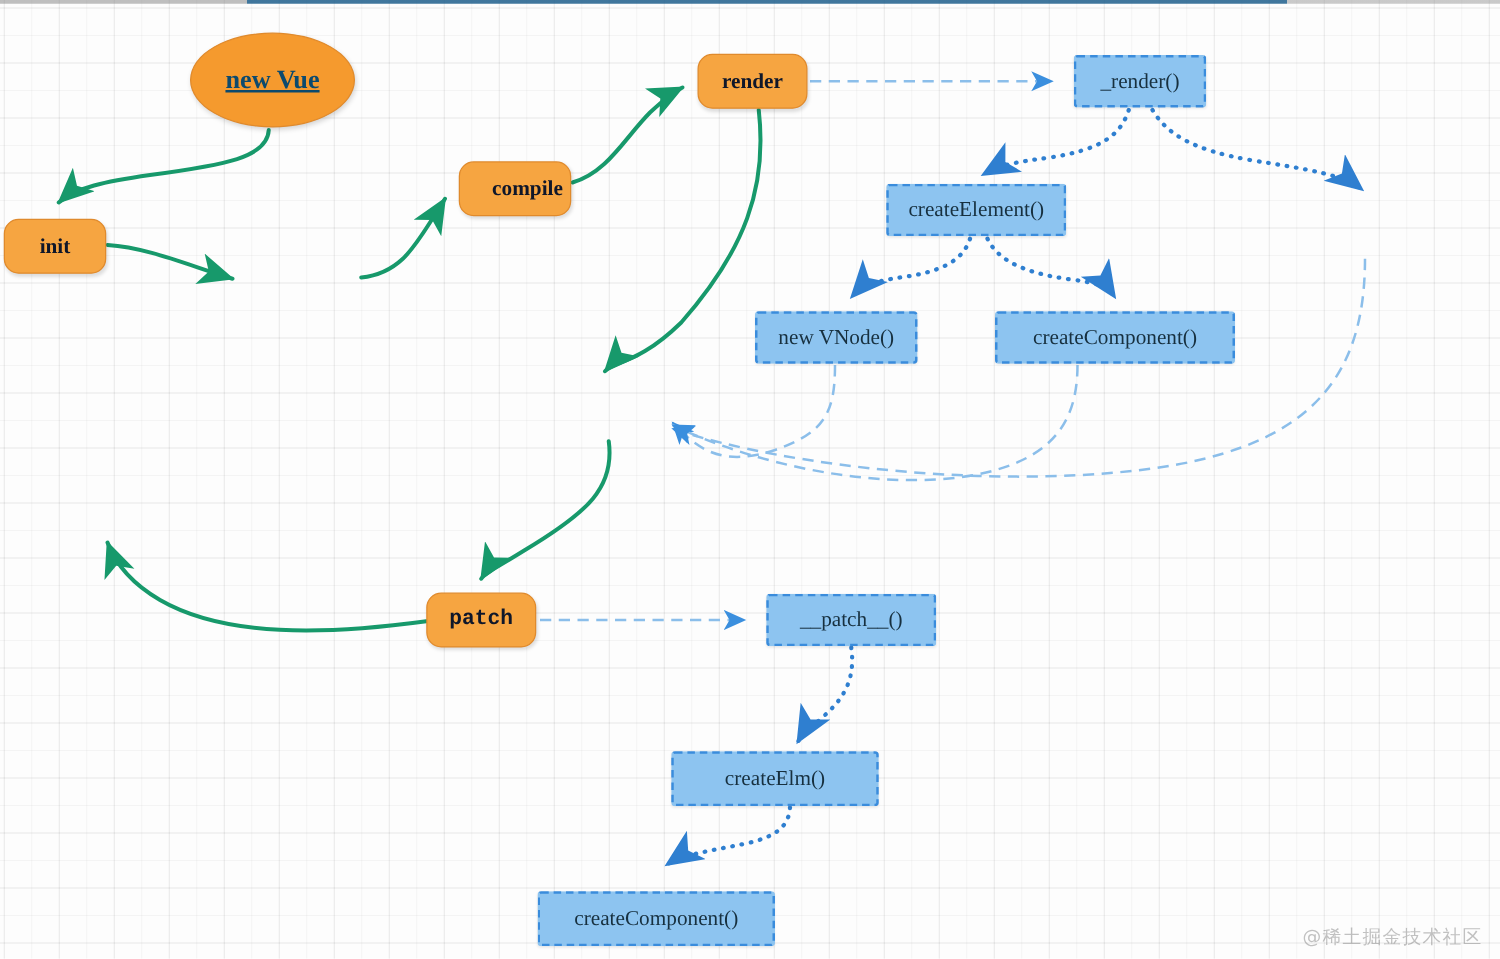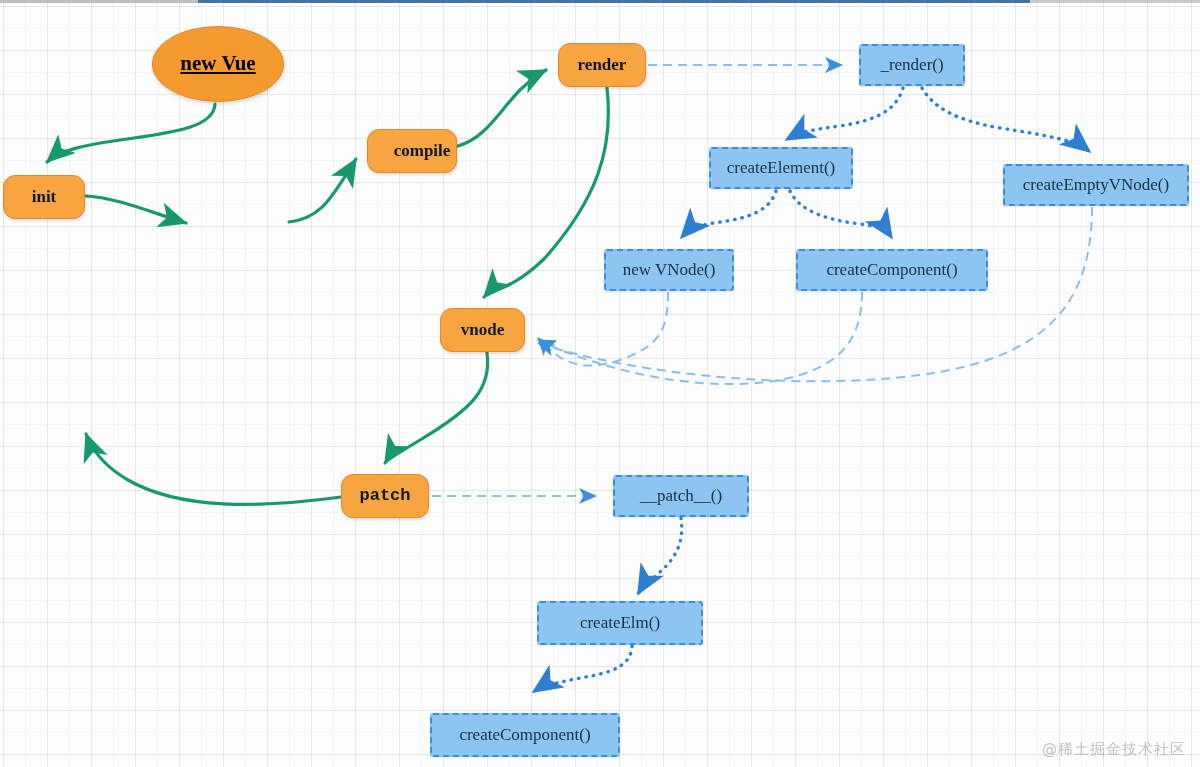--- a/index.html
+++ b/index.html
@@ -52,21 +52,21 @@
     border-radius: 12px;
     color: #0f172a;
     font-weight: bold;
     font-size: 17px;
     box-shadow: 1px 2px 3px rgba(0,0,0,0.13);
   }
   .node-ellipse {
     background: #F59A2E;
     border: 1.5px solid #E08A2C;
     border-radius: 50%;
-    color: #000000;
+    color: #0c4a6e;
     font-weight: bold;
     font-size: 21px;
     box-shadow: 1px 2px 4px rgba(0,0,0,0.16);
   }
   .node-ellipse .lbl { text-decoration: underline; text-underline-offset: 2px; }
   .node-blue {
     background: #8DC4F0;
     border: 2.5px dashed #3A8CDC;
     border-radius: 3px;
     color: #17303f;
@@ -143,40 +143,34 @@
 
 
   <div class="node node-orange" style="left:367px; top:129px; width:90px; height:44px;padding-left:20px;">
     <span>compile</span>
   </div>
 
   <div class="node node-orange" style="left:558px; top:43px; width:88px; height:44px;">
     <span>render</span>
   </div>
 
-  <div class="node node-orange" style="left:440px; top:308px; width:85px; height:44px;">
-    <span>vnode</span>
-  </div>
 
   <div class="node node-orange" style="left:341px; top:474px; width:88px; height:44px;font-family:Liberation Mono, monospace;">
     <span>patch</span>
   </div>
 
 
   <div class="node node-blue" style="left:859px; top:44px; width:106px; height:42px;">
     <span>_render()</span>
   </div>
 
   <div class="node node-blue" style="left:709px; top:147px; width:144px; height:42px;">
     <span>createElement()</span>
   </div>
 
-  <div class="node node-blue" style="left:1003px; top:164px; width:186px; height:42px;">
-    <span>createEmptyVNode()</span>
-  </div>
 
   <div class="node node-blue" style="left:604px; top:249px; width:130px; height:42px;">
     <span>new VNode()</span>
   </div>
 
   <div class="node node-blue" style="left:796px; top:249px; width:192px; height:42px;">
     <span>createComponent()</span>
   </div>
 
   <div class="node node-blue" style="left:613px; top:475px; width:136px; height:42px;">

